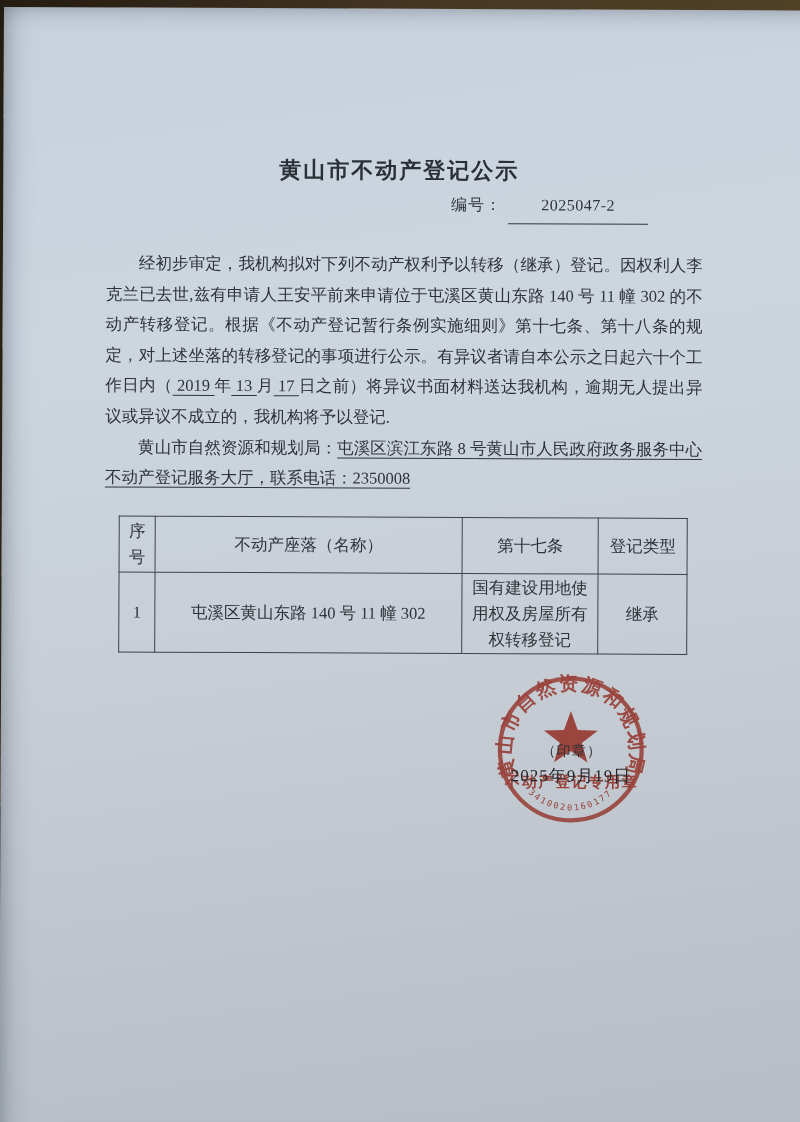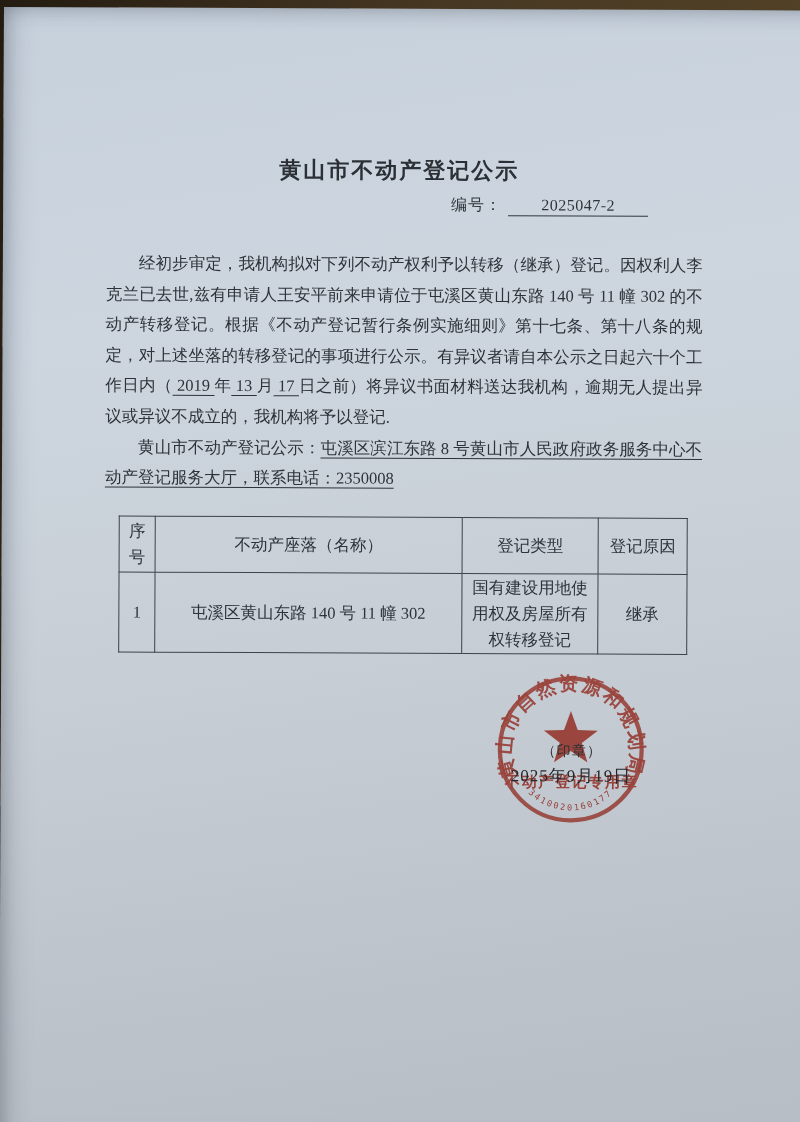--- a/index.html
+++ b/index.html
@@ -15,21 +15,21 @@
     transform:rotate(.25deg);transform-origin:top left;
   }
   .content{position:absolute;inset:0;color:#2f343a;}
   .title{
     position:absolute;top:147px;left:0;width:792px;text-align:center;
     font-size:22px;font-weight:700;letter-spacing:2px;color:#2b3036;
   }
   .docno{position:absolute;top:186px;left:448px;font-size:16px;letter-spacing:1px;}
   .docno .num{
     display:inline-block;width:140px;text-align:center;margin-left:6px;
-    border-bottom:1.6px solid #31363c;padding-bottom:1px;letter-spacing:.5px;
+    border-bottom:1.6px solid #31363c;padding-bottom:9px;letter-spacing:.5px;
   }
   .bodytext{
     position:absolute;top:241px;left:103px;width:597px;
     font-size:16.5px;line-height:30.6px;text-align:justify;color:#2e3339;
   }
   .bodytext p{margin:0;text-indent:2em;}
   .bodytext u{text-decoration-thickness:1.3px;text-underline-offset:4px;}
   table.prop{
     position:absolute;top:508px;left:117px;border-collapse:collapse;
     color:#2e3339;
@@ -56,36 +56,36 @@
   <div class="content">
 
     <div class="title">黄山市不动产登记公示</div>
 
     <div class="docno">
       <span>编号：</span><span class="num">2025047-2</span>
     </div>
 
     <div class="bodytext">
       <p><span>经初步审定，我机构拟对下列不动产权利予以转移（继承）登记。因权利人李克兰已去世,兹有申请人王安平前来申请位于屯溪区黄山东路 140 号 11 幢 302 的不动产转移登记。根据《不动产登记暂行条例实施细则》第十七条、第十八条的规定，对上述坐落的转移登记的事项进行公示。有异议者请自本公示之日起六十个工作日内（</span><u> 2019 </u><span>年</span><u> 13 </u><span>月</span><u> 17 </u><span>日之前）将异议书面材料送达我机构，逾期无人提出异议或异议不成立的，我机构将予以登记.</span></p>
-      <p><span>黄山市不动产登记公示：</span><u>屯溪区滨江东路 8 号黄山市人民政府政务服务中心不动产登记服务大厅，联系电话：2350008</u></p>
+      <p><span>黄山市自然资源和规划局：</span><u>屯溪区滨江东路 8 号黄山市人民政府政务服务中心不动产登记服务大厅，联系电话：2350008</u></p>
     </div>
 
     <table class="prop">
       <colgroup>
         <col style="width:36px">
           <col style="width:307px">
           <col style="width:136px">
           <col style="width:89px">
       </colgroup>
       <tbody>
           <tr class="hdr">
         <td>序号</td>
         <td>不动产座落（名称）</td>
+        <td>第十七条</td>
         <td>登记类型</td>
-        <td>登记原因</td>
       </tr>
       <tr class="row">
         <td>1</td>
         <td>屯溪区黄山东路 140 号 11 幢 302</td>
         <td>国有建设用地使用权及房屋所有权转移登记</td>
         <td>继承</td>
       </tr>
     </tbody>
       </table>
 

